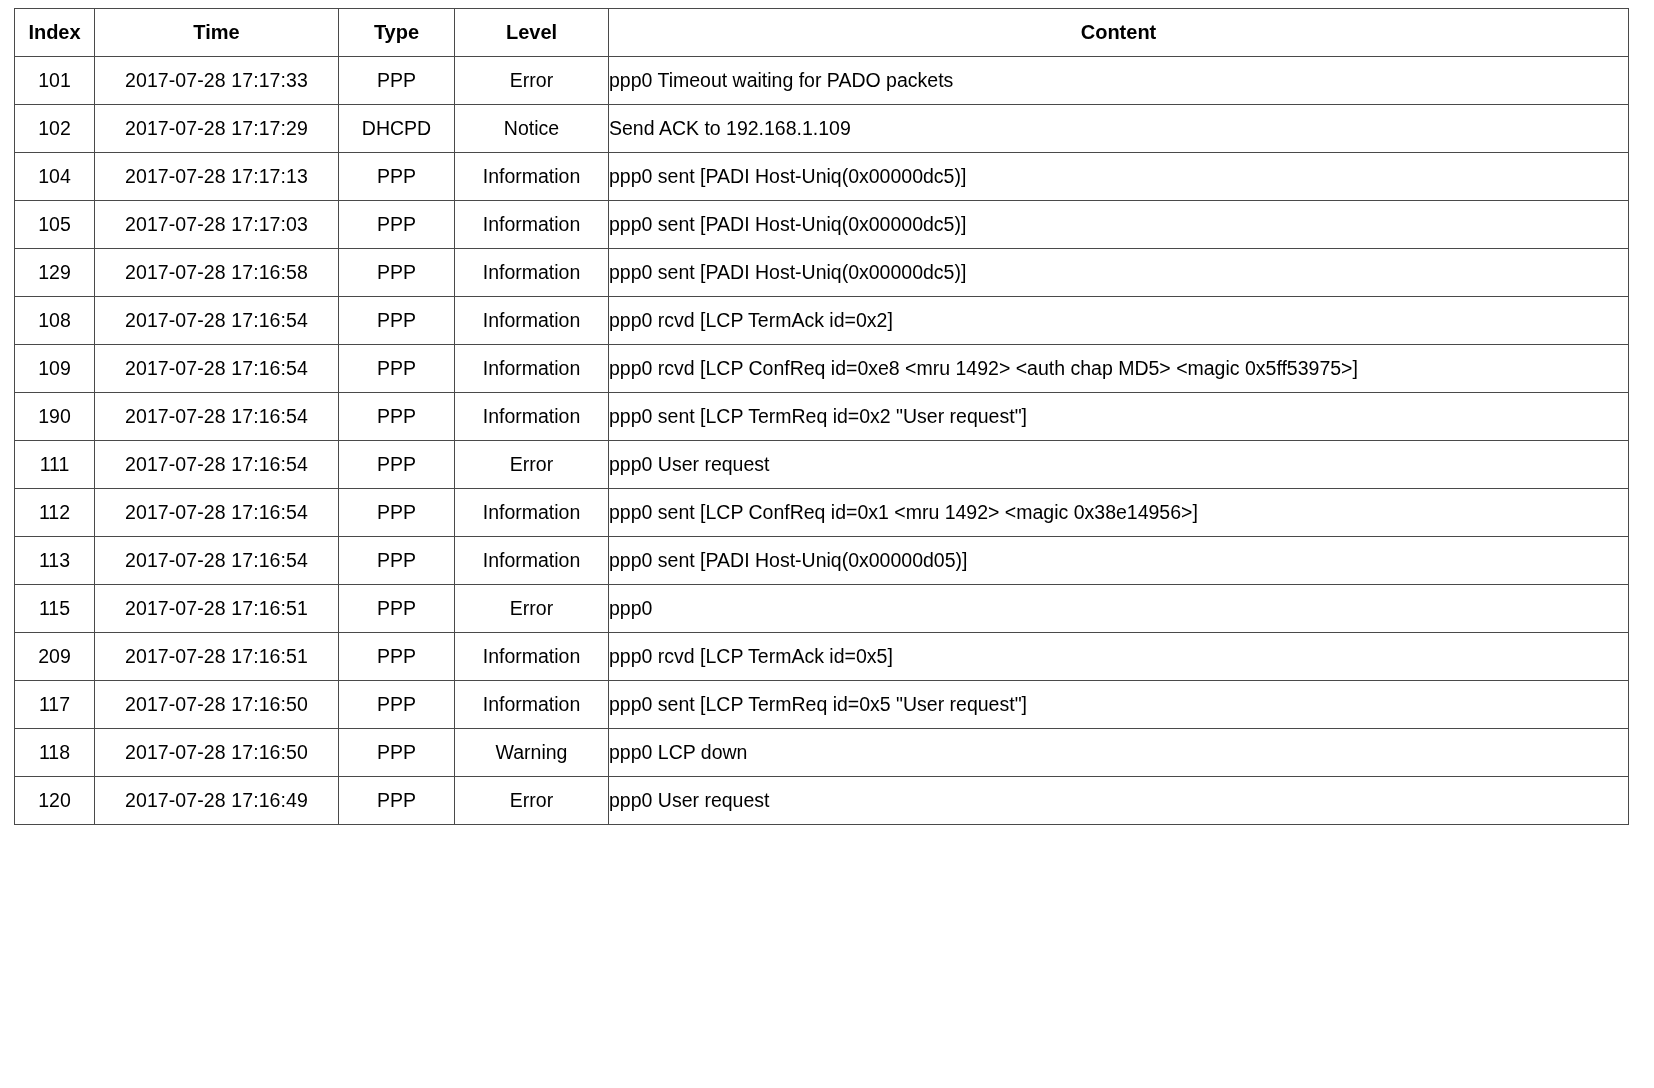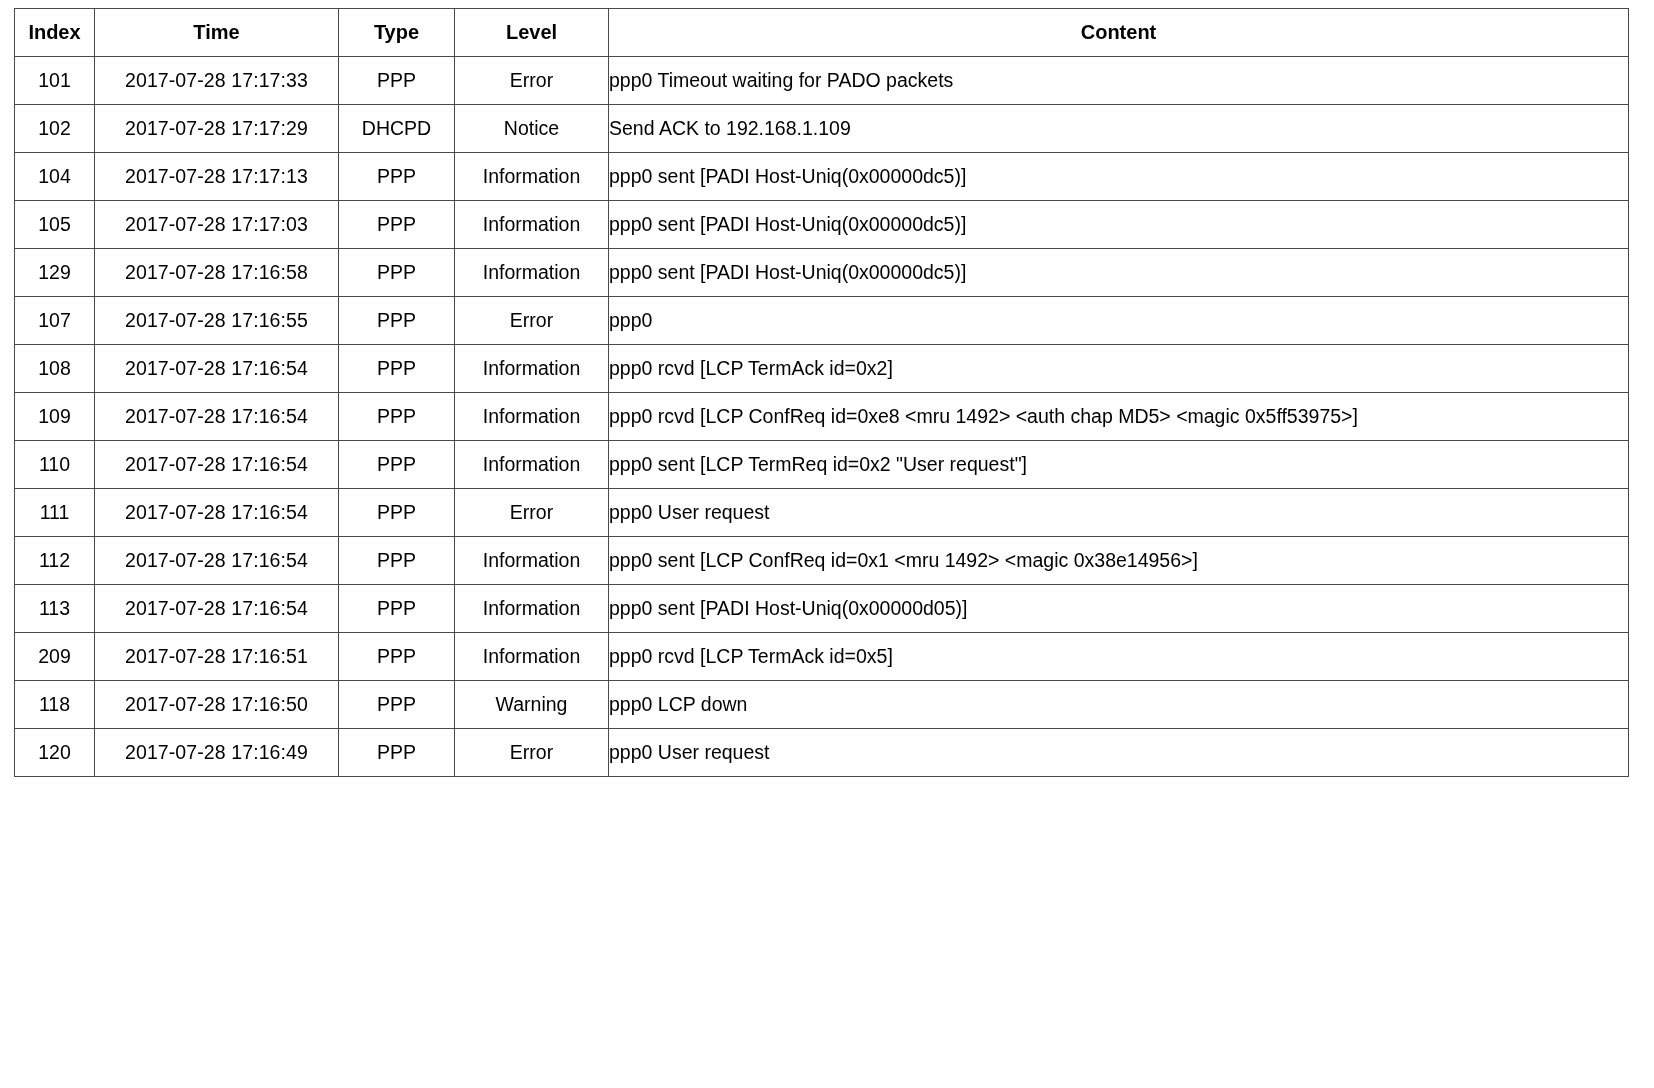--- a/index.html
+++ b/index.html
@@ -110,74 +110,81 @@
           <td class="cell-content">ppp0 sent [PADI Host-Uniq(0x00000dc5)]</td>
         </tr>
         <tr>
           <td class="cell-index">129</td>
           <td class="cell-time">2017-07-28 17:16:58</td>
           <td class="cell-type">PPP</td>
           <td class="cell-level">Information</td>
           <td class="cell-content">ppp0 sent [PADI Host-Uniq(0x00000dc5)]</td>
         </tr>
         <tr>
-          <td class="cell-index">107</td>
-          <td class="cell-time">2017-07-28 17:16:55</td>
+          <td class="cell-index">108</td>
+          <td class="cell-time">2017-07-28 17:16:54</td>
+          <td class="cell-type">PPP</td>
+          <td class="cell-level">Information</td>
+          <td class="cell-content">ppp0 rcvd [LCP TermAck id=0x2]</td>
+        </tr>
+        <tr>
+          <td class="cell-index">109</td>
+          <td class="cell-time">2017-07-28 17:16:54</td>
+          <td class="cell-type">PPP</td>
+          <td class="cell-level">Information</td>
+          <td class="cell-content">ppp0 rcvd [LCP ConfReq id=0xe8 &lt;mru 1492&gt; &lt;auth chap MD5&gt; &lt;magic 0x5ff53975&gt;]</td>
+        </tr>
+        <tr>
+          <td class="cell-index">190</td>
+          <td class="cell-time">2017-07-28 17:16:54</td>
+          <td class="cell-type">PPP</td>
+          <td class="cell-level">Information</td>
+          <td class="cell-content">ppp0 sent [LCP TermReq id=0x2 "User request"]</td>
+        </tr>
+        <tr>
+          <td class="cell-index">111</td>
+          <td class="cell-time">2017-07-28 17:16:54</td>
+          <td class="cell-type">PPP</td>
+          <td class="cell-level">Error</td>
+          <td class="cell-content">ppp0 User request</td>
+        </tr>
+        <tr>
+          <td class="cell-index">112</td>
+          <td class="cell-time">2017-07-28 17:16:54</td>
+          <td class="cell-type">PPP</td>
+          <td class="cell-level">Information</td>
+          <td class="cell-content">ppp0 sent [LCP ConfReq id=0x1 &lt;mru 1492&gt; &lt;magic 0x38e14956&gt;]</td>
+        </tr>
+        <tr>
+          <td class="cell-index">113</td>
+          <td class="cell-time">2017-07-28 17:16:54</td>
+          <td class="cell-type">PPP</td>
+          <td class="cell-level">Information</td>
+          <td class="cell-content">ppp0 sent [PADI Host-Uniq(0x00000d05)]</td>
+        </tr>
+        <tr>
+          <td class="cell-index">115</td>
+          <td class="cell-time">2017-07-28 17:16:51</td>
           <td class="cell-type">PPP</td>
           <td class="cell-level">Error</td>
           <td class="cell-content">ppp0</td>
-        </tr>
-        <tr>
-          <td class="cell-index">108</td>
-          <td class="cell-time">2017-07-28 17:16:54</td>
-          <td class="cell-type">PPP</td>
-          <td class="cell-level">Information</td>
-          <td class="cell-content">ppp0 rcvd [LCP TermAck id=0x2]</td>
-        </tr>
-        <tr>
-          <td class="cell-index">109</td>
-          <td class="cell-time">2017-07-28 17:16:54</td>
-          <td class="cell-type">PPP</td>
-          <td class="cell-level">Information</td>
-          <td class="cell-content">ppp0 rcvd [LCP ConfReq id=0xe8 &lt;mru 1492&gt; &lt;auth chap MD5&gt; &lt;magic 0x5ff53975&gt;]</td>
-        </tr>
-        <tr>
-          <td class="cell-index">110</td>
-          <td class="cell-time">2017-07-28 17:16:54</td>
-          <td class="cell-type">PPP</td>
-          <td class="cell-level">Information</td>
-          <td class="cell-content">ppp0 sent [LCP TermReq id=0x2 "User request"]</td>
-        </tr>
-        <tr>
-          <td class="cell-index">111</td>
-          <td class="cell-time">2017-07-28 17:16:54</td>
-          <td class="cell-type">PPP</td>
-          <td class="cell-level">Error</td>
-          <td class="cell-content">ppp0 User request</td>
-        </tr>
-        <tr>
-          <td class="cell-index">112</td>
-          <td class="cell-time">2017-07-28 17:16:54</td>
-          <td class="cell-type">PPP</td>
-          <td class="cell-level">Information</td>
-          <td class="cell-content">ppp0 sent [LCP ConfReq id=0x1 &lt;mru 1492&gt; &lt;magic 0x38e14956&gt;]</td>
-        </tr>
-        <tr>
-          <td class="cell-index">113</td>
-          <td class="cell-time">2017-07-28 17:16:54</td>
-          <td class="cell-type">PPP</td>
-          <td class="cell-level">Information</td>
-          <td class="cell-content">ppp0 sent [PADI Host-Uniq(0x00000d05)]</td>
         </tr>
         <tr>
           <td class="cell-index">209</td>
           <td class="cell-time">2017-07-28 17:16:51</td>
           <td class="cell-type">PPP</td>
           <td class="cell-level">Information</td>
           <td class="cell-content">ppp0 rcvd [LCP TermAck id=0x5]</td>
+        </tr>
+        <tr>
+          <td class="cell-index">117</td>
+          <td class="cell-time">2017-07-28 17:16:50</td>
+          <td class="cell-type">PPP</td>
+          <td class="cell-level">Information</td>
+          <td class="cell-content">ppp0 sent [LCP TermReq id=0x5 "User request"]</td>
         </tr>
         <tr>
           <td class="cell-index">118</td>
           <td class="cell-time">2017-07-28 17:16:50</td>
           <td class="cell-type">PPP</td>
           <td class="cell-level">Warning</td>
           <td class="cell-content">ppp0 LCP down</td>
         </tr>
         <tr>
           <td class="cell-index">120</td>

